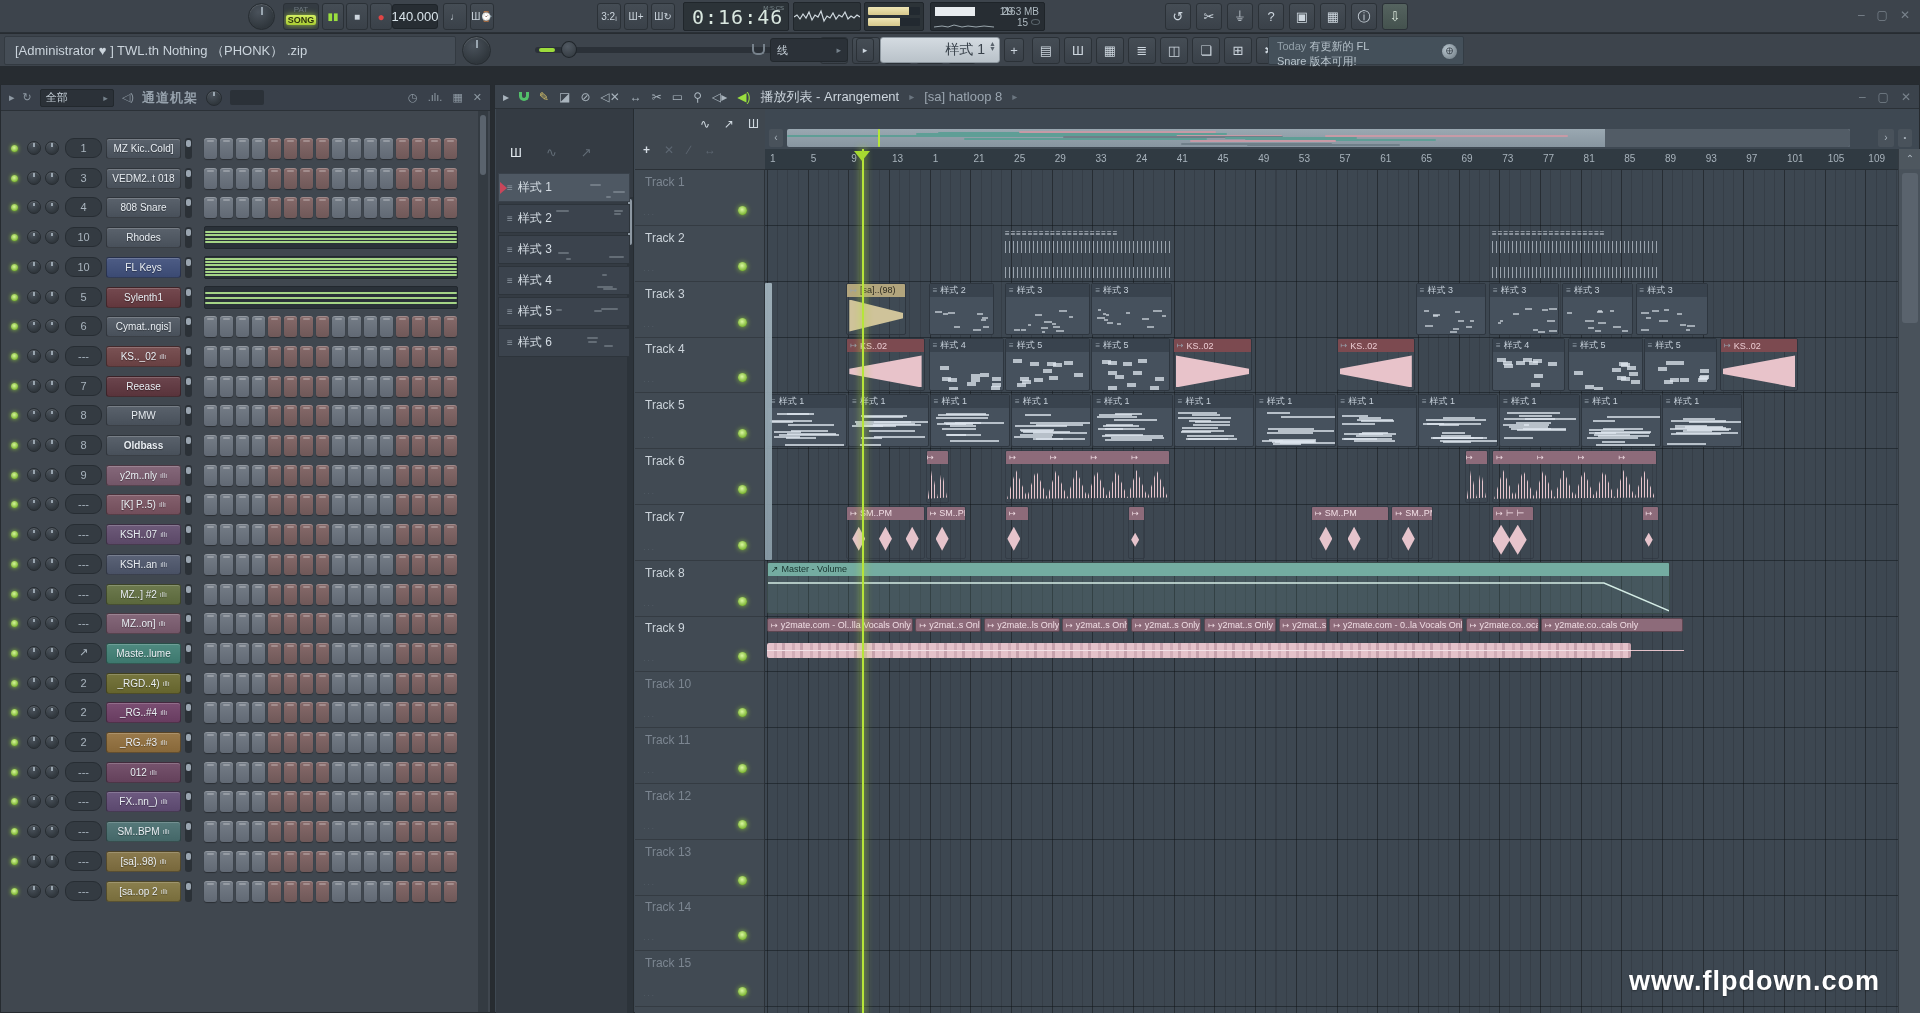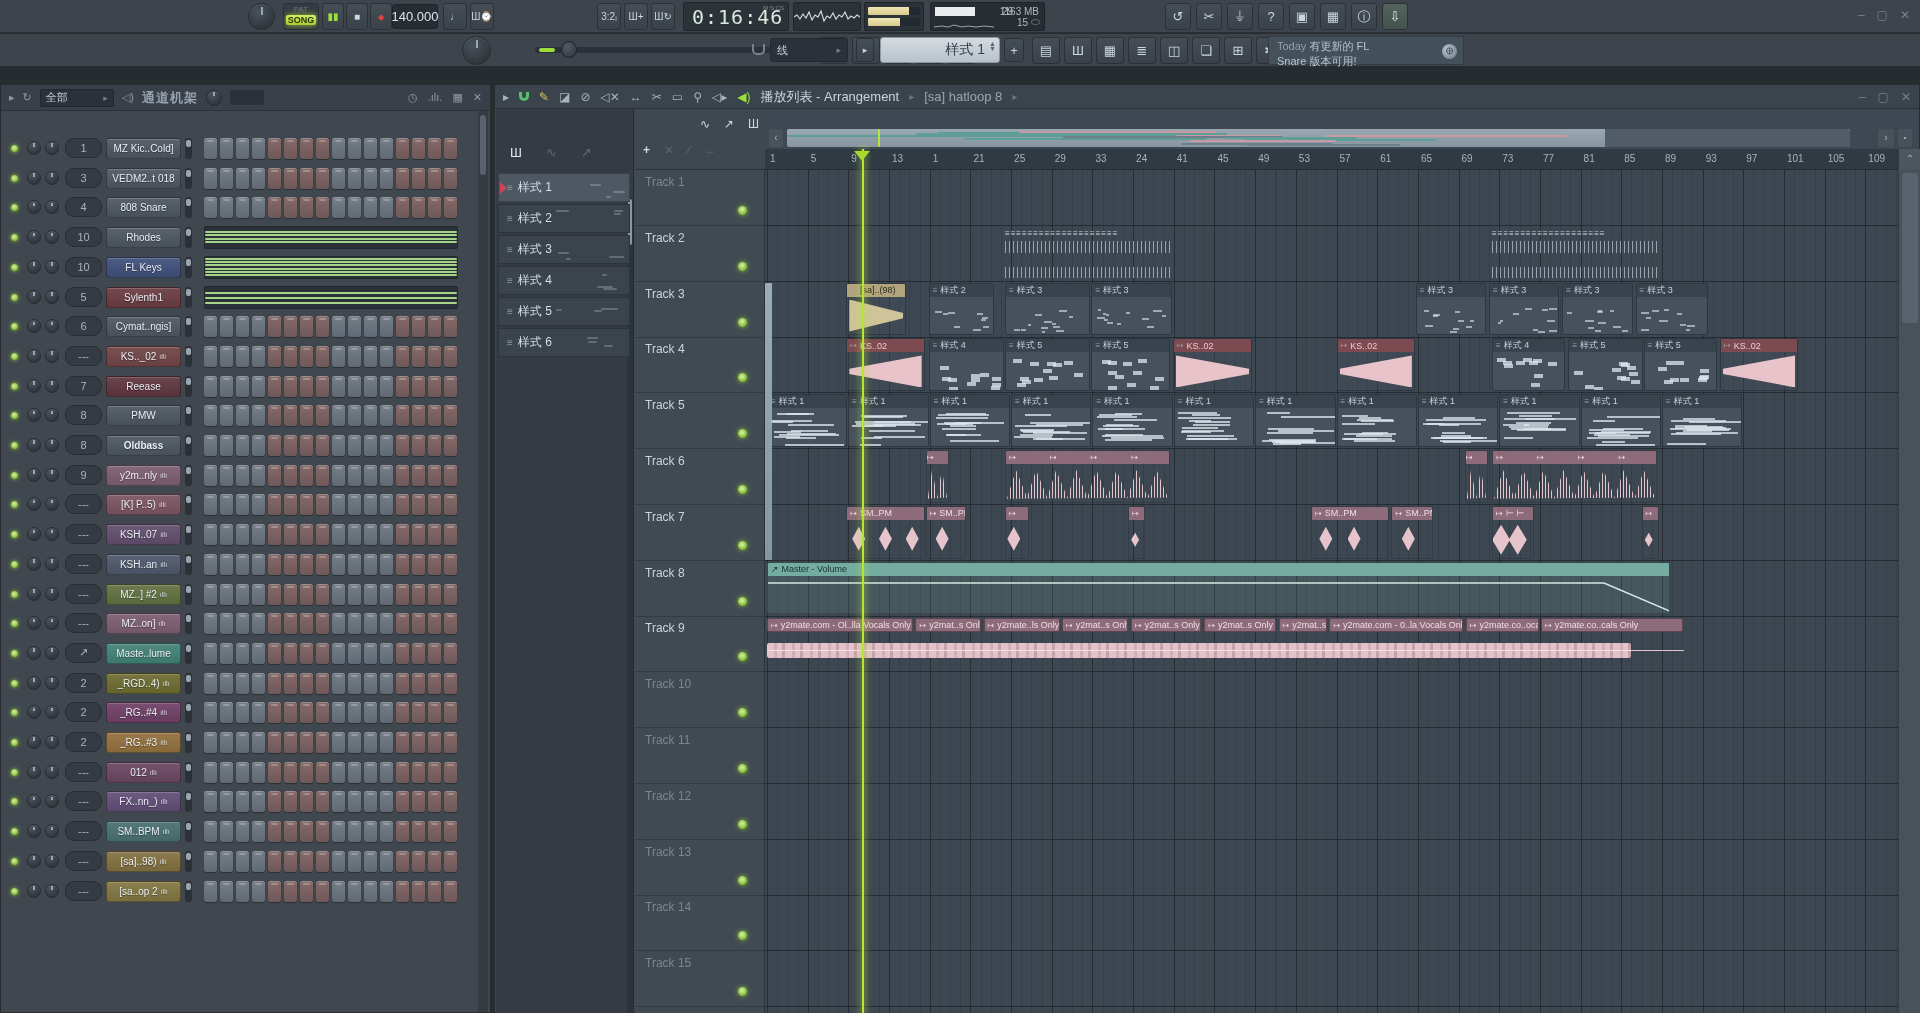--- a/index.html
+++ b/index.html
@@ -254,20 +254,21 @@
         </div>
       </div>
     <div class="abs winbtns" style="right:10px;top:8px;">
       <span>–</span>
       <span>▢</span>
       <span>✕</span>
     </div>
   </div>
 
   <div id="toolbar2" class="abs">
+    <div id="project-title" class="abs">[Administrator ♥      ]  TWL.th Nothing （PHONK） .zip</div>
     <div class="abs knob" style="left:462px;top:2px;width:29px;height:29px;"></div>
     <div id="master-slider" class="abs">
       <span id="master-mark"></span>
       <span id="master-thumb"></span>
     </div>
     <div id="tb2-left-icons" class="abs" style="left:820px;top:3px;display:flex;gap:4px;">
         <div class="tbtn" style="position: relative; width: 28px; height: 27px;">
           <span>⌨</span>
         </div>
         <div class="tbtn" style="position: relative; width: 28px; height: 27px;">
@@ -1935,13 +1936,14 @@
       </div>
 
     <div id="pl-vscroll" class="abs">
       <span class="up">⌃</span>
       <span class="hndl"></span>
     </div>
   <div id="playhead-tri" style="left: 358.581px; top: 66px;"></div>
       <div id="playhead-line" style="left: 366.581px; top: 64px; height: 865px;"></div>
     </div>
 
+  <div id="watermark" class="abs">www.flpdown.com</div>
 </div>
 
 </body></html>

